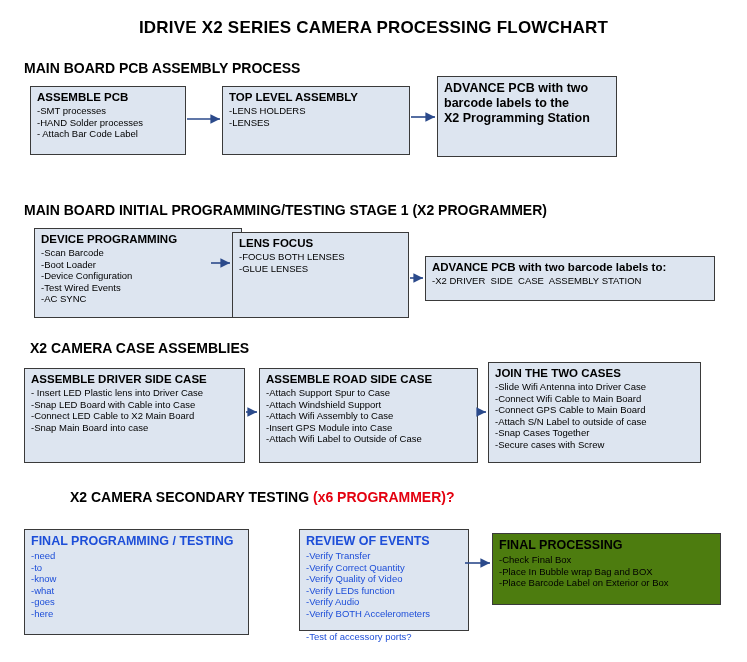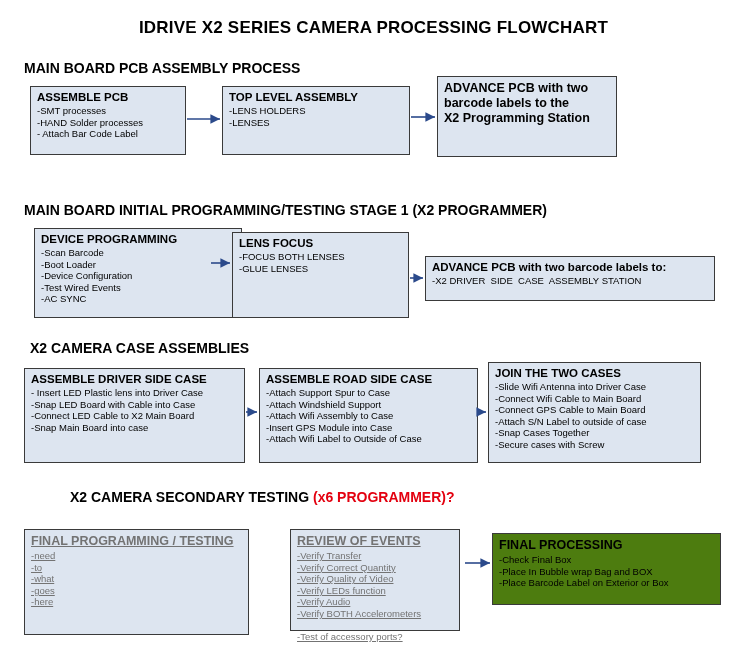--- a/index.html
+++ b/index.html
@@ -40,21 +40,21 @@
     line-height:13px;
     margin-bottom:1px;
     white-space:pre-line;
   }
   .box-title.big{font-size:12.5px;line-height:15px;}
   .box-line{
     font-size:9.5px;
     line-height:11.6px;
     white-space:pre;
   }
-  .red .box-title, .red .box-line{color:#737373;text-decoration:underline;}
+  .red .box-title, .red .box-line{color:#1d4ed8;}
 
   svg.arrows{position:absolute;left:0;top:0;width:747px;height:662px;pointer-events:none;}
 </style>
 </head>
 <body>
 
 <div class="canvas">
 
   <div class="title">IDRIVE X2  SERIES CAMERA PROCESSING FLOWCHART</div>
 
@@ -126,26 +126,27 @@
     <div class="box-line">-Connect GPS Cable to Main Board</div>
     <div class="box-line">-Attach S/N Label to outside of case</div>
     <div class="box-line">-Snap Cases Together</div>
     <div class="box-line">-Secure cases with Screw</div>
   </div>
 
   <div class="box red" style="left:24px;top:529px;width:225px;height:106px;">
     <div class="box-title big">FINAL PROGRAMMING / TESTING</div>
     <div class="box-line">-need</div>
     <div class="box-line">-to</div>
+    <div class="box-line">-know</div>
     <div class="box-line">-what</div>
     <div class="box-line">-goes</div>
     <div class="box-line">-here</div>
   </div>
 
-  <div class="box red" style="left:290px;top:529px;width:170px;height:102px;">
+  <div class="box red" style="left:299px;top:529px;width:170px;height:102px;">
     <div class="box-title big">REVIEW OF EVENTS</div>
     <div class="box-line">-Verify Transfer</div>
     <div class="box-line">-Verify Correct Quantity</div>
     <div class="box-line">-Verify Quality of Video</div>
     <div class="box-line">-Verify LEDs function</div>
     <div class="box-line">-Verify Audio</div>
     <div class="box-line">-Verify BOTH Accelerometers</div>
     <div class="box-line" style="position:absolute;left:6px;top:101px;">-Test of accessory ports?</div>
   </div>
 

